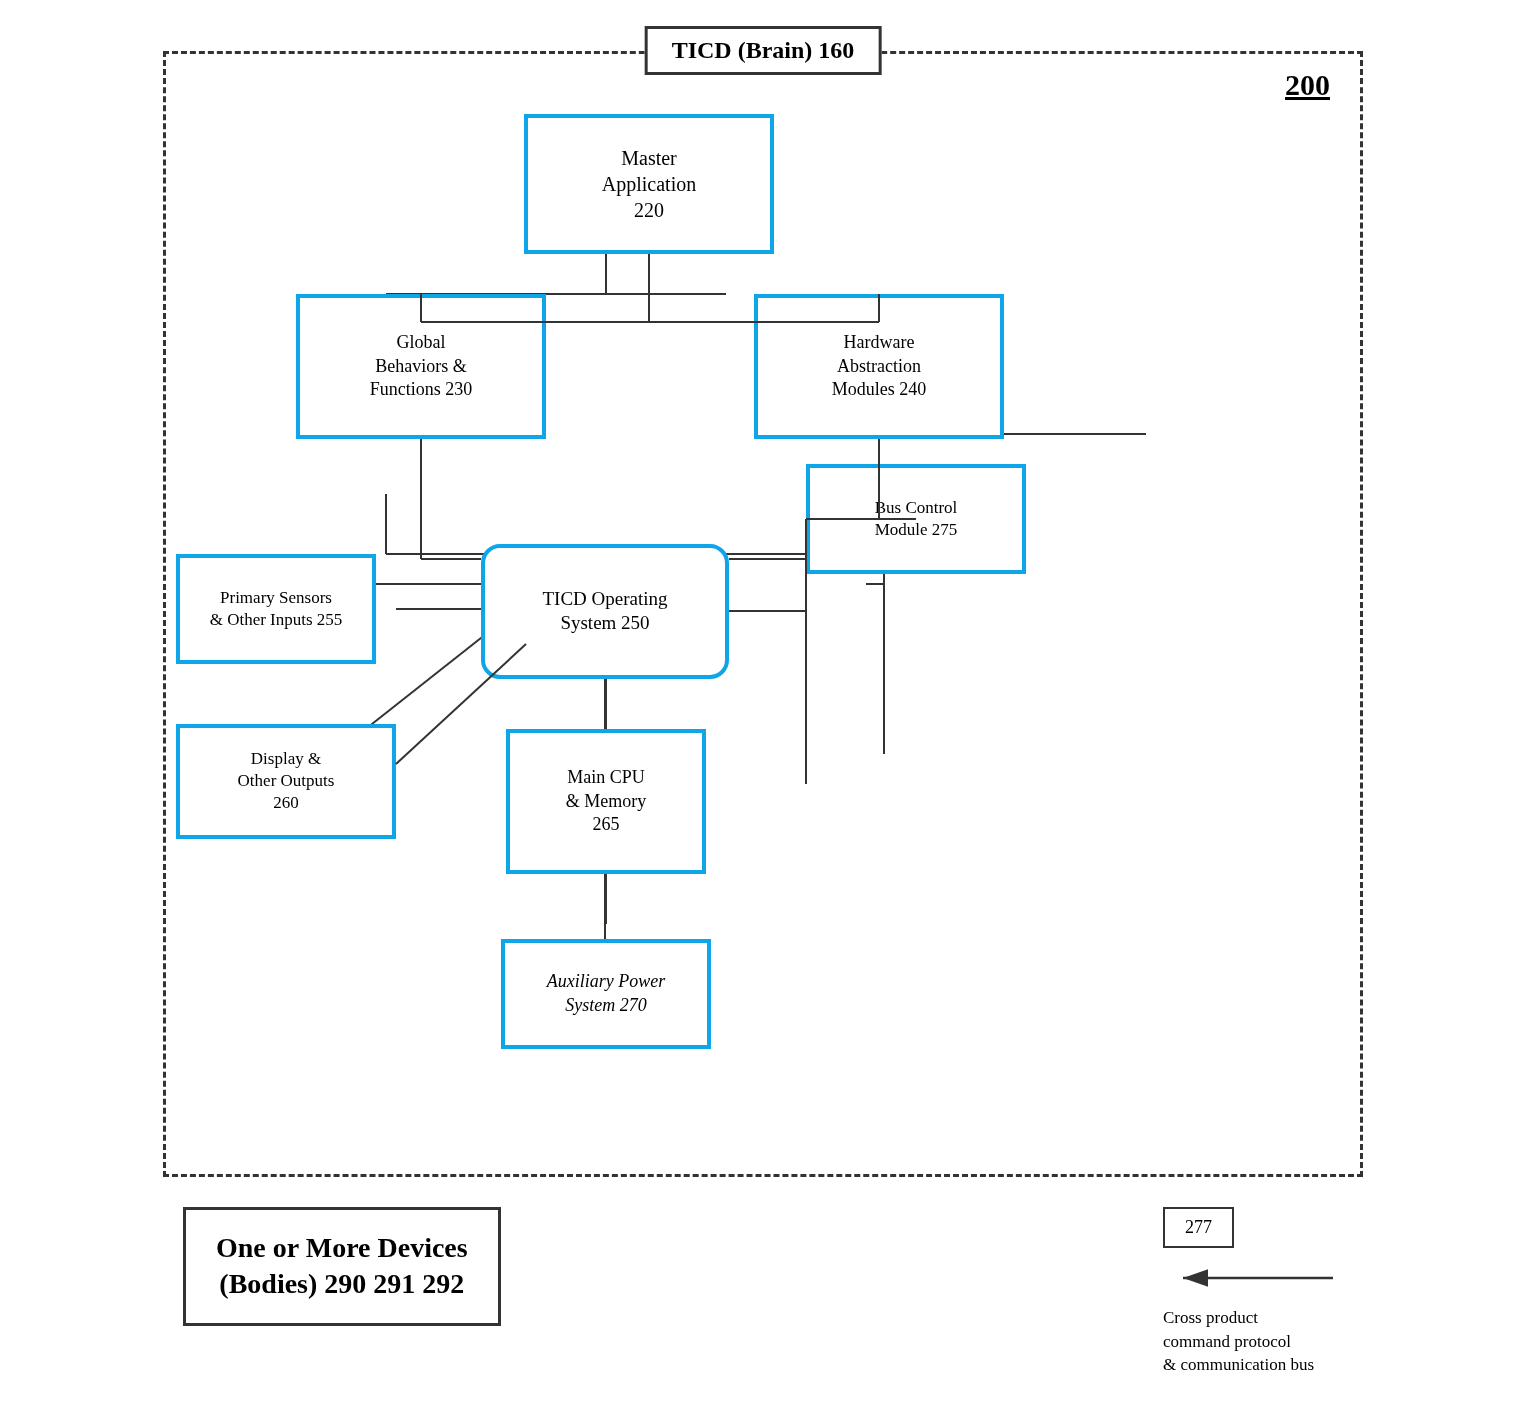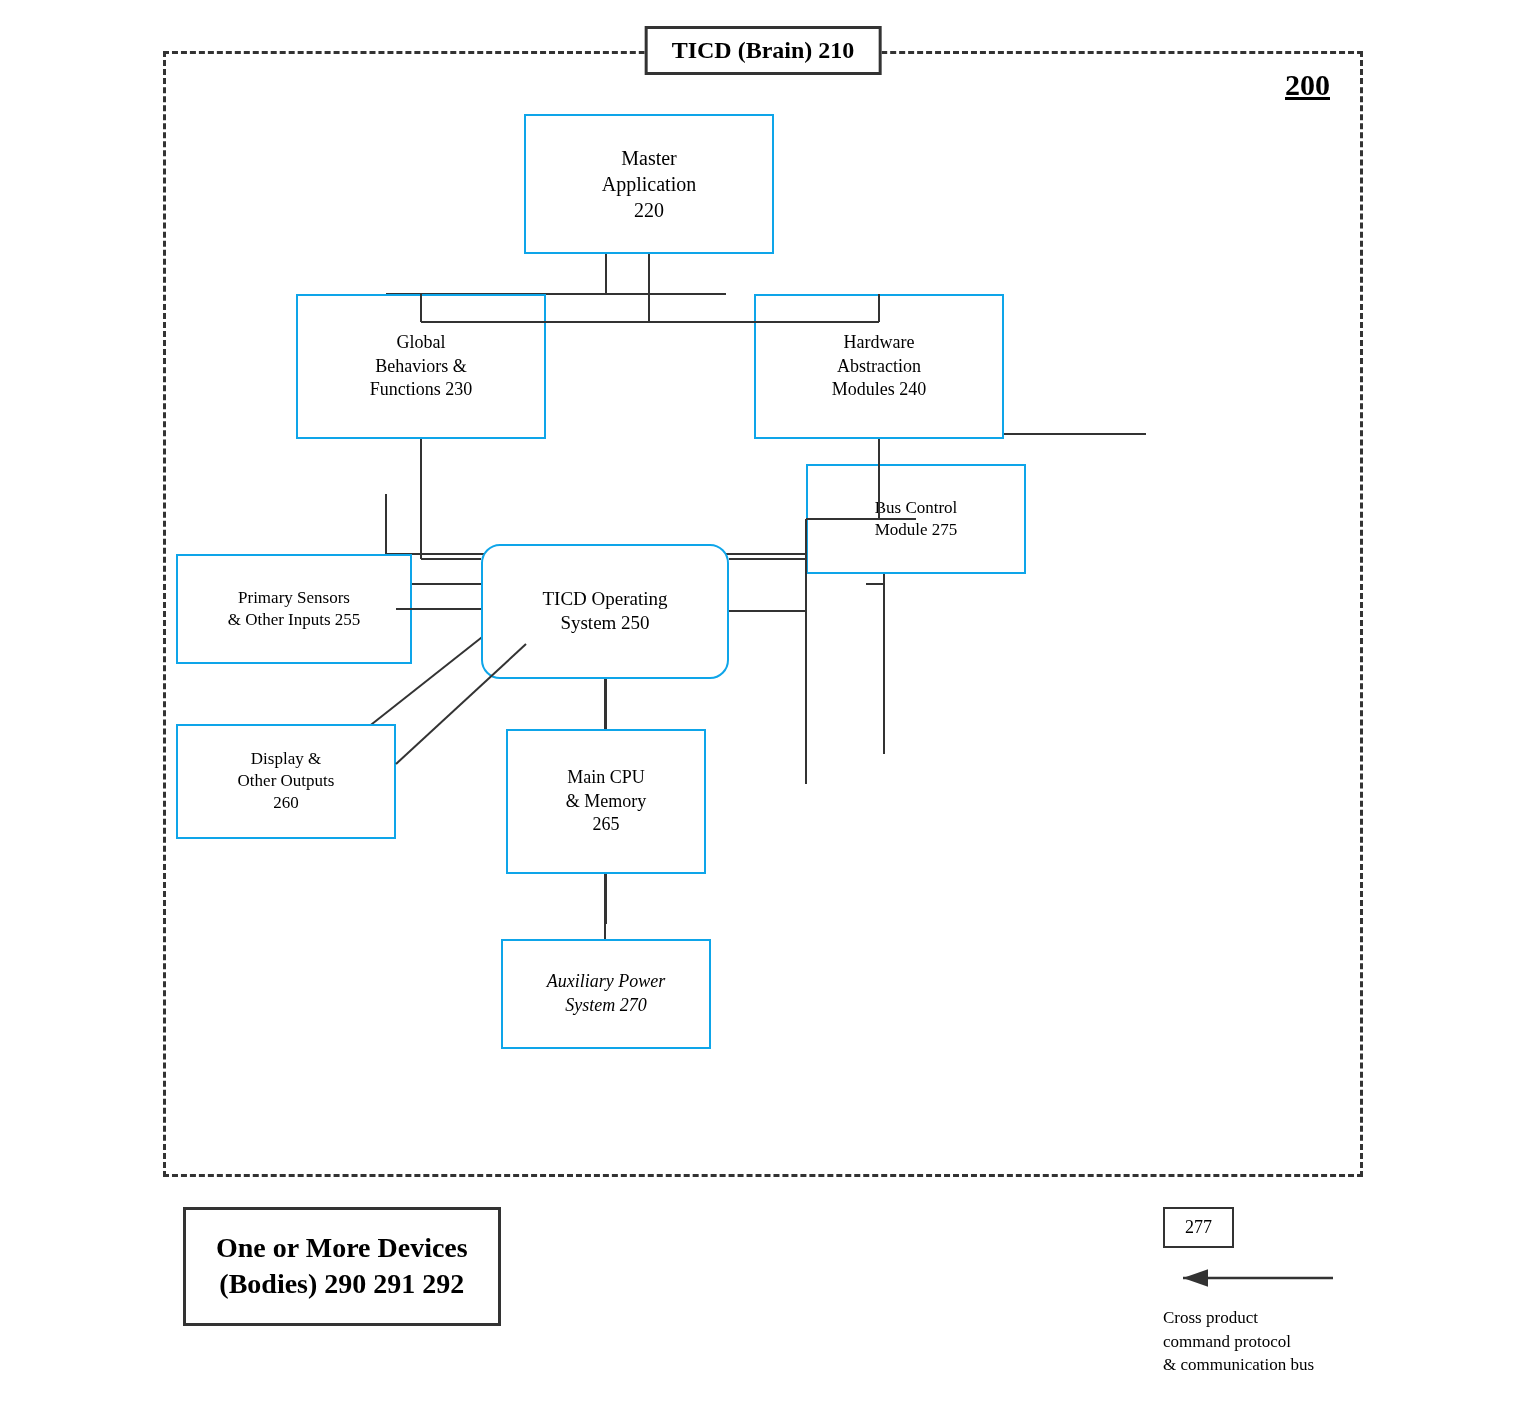--- a/index.html
+++ b/index.html
@@ -26,21 +26,21 @@
     }
     .diagram-label-200 {
       position: absolute;
       top: 14px;
       right: 30px;
       font-size: 30px;
       font-weight: bold;
       text-decoration: underline;
     }
     .box {
-      border: 2px solid #0ea5e9;
+      border: 4px solid #0ea5e9;
       background: #fff;
       text-align: center;
       display: flex;
       align-items: center;
       justify-content: center;
       padding: 8px 12px;
       font-size: 18px;
       line-height: 1.3;
     }
     
@@ -77,21 +77,21 @@
       line-height: 1.4;
       margin-top: 8px;
     }
   </style>
 </head>
 <body>
 
 <div class="diagram-wrapper">
   <div style="position:relative; width:1200px; margin:0 auto;">
     <div class="outer-dashed">
-      <span class="ticd-title">TICD (Brain) 210</span>
+      <span class="ticd-title">TICD (Brain) 160</span>
       <span class="diagram-label-200">200</span>
 
       <svg class="connector-svg" xmlns="http://www.w3.org/2000/svg">
 
         <line x1="440" y1="170" x2="440" y2="240" stroke="#333" stroke-width="2"></line>
         <line x1="220" y1="240" x2="560" y2="240" stroke="#333" stroke-width="2"></line>
         <line x1="220" y1="240" x2="220" y2="310" stroke="#333" stroke-width="2"></line>
 
         <line x1="660" y1="240" x2="660" y2="310" stroke="#333" stroke-width="2"></line>
 
@@ -139,21 +139,21 @@
           <span style="white-space:pre-line;">Hardware
 Abstraction
 Modules 240</span>
         </div>
 
         <div class="box" style="position:absolute; left:275px; top:460px; width:248px; height:135px; font-size:19px;border-radius:19px;">
           <span style="white-space:pre-line;">TICD Operating
 System 250</span>
         </div>
 
-        <div class="box" style="position:absolute; left:-30px; top:470px; width:236px; height:110px; font-size:17px;">
+        <div class="box" style="position:absolute; left:-30px; top:470px; width:200px; height:110px; font-size:17px;">
           <span style="white-space:pre-line;">Primary Sensors
 &amp; Other Inputs 255</span>
         </div>
 
         <div class="box" style="position:absolute; left:-30px; top:640px; width:220px; height:115px; font-size:17px;">
           <span style="white-space:pre-line;">Display &amp;
 Other Outputs
 260</span>
         </div>
 

